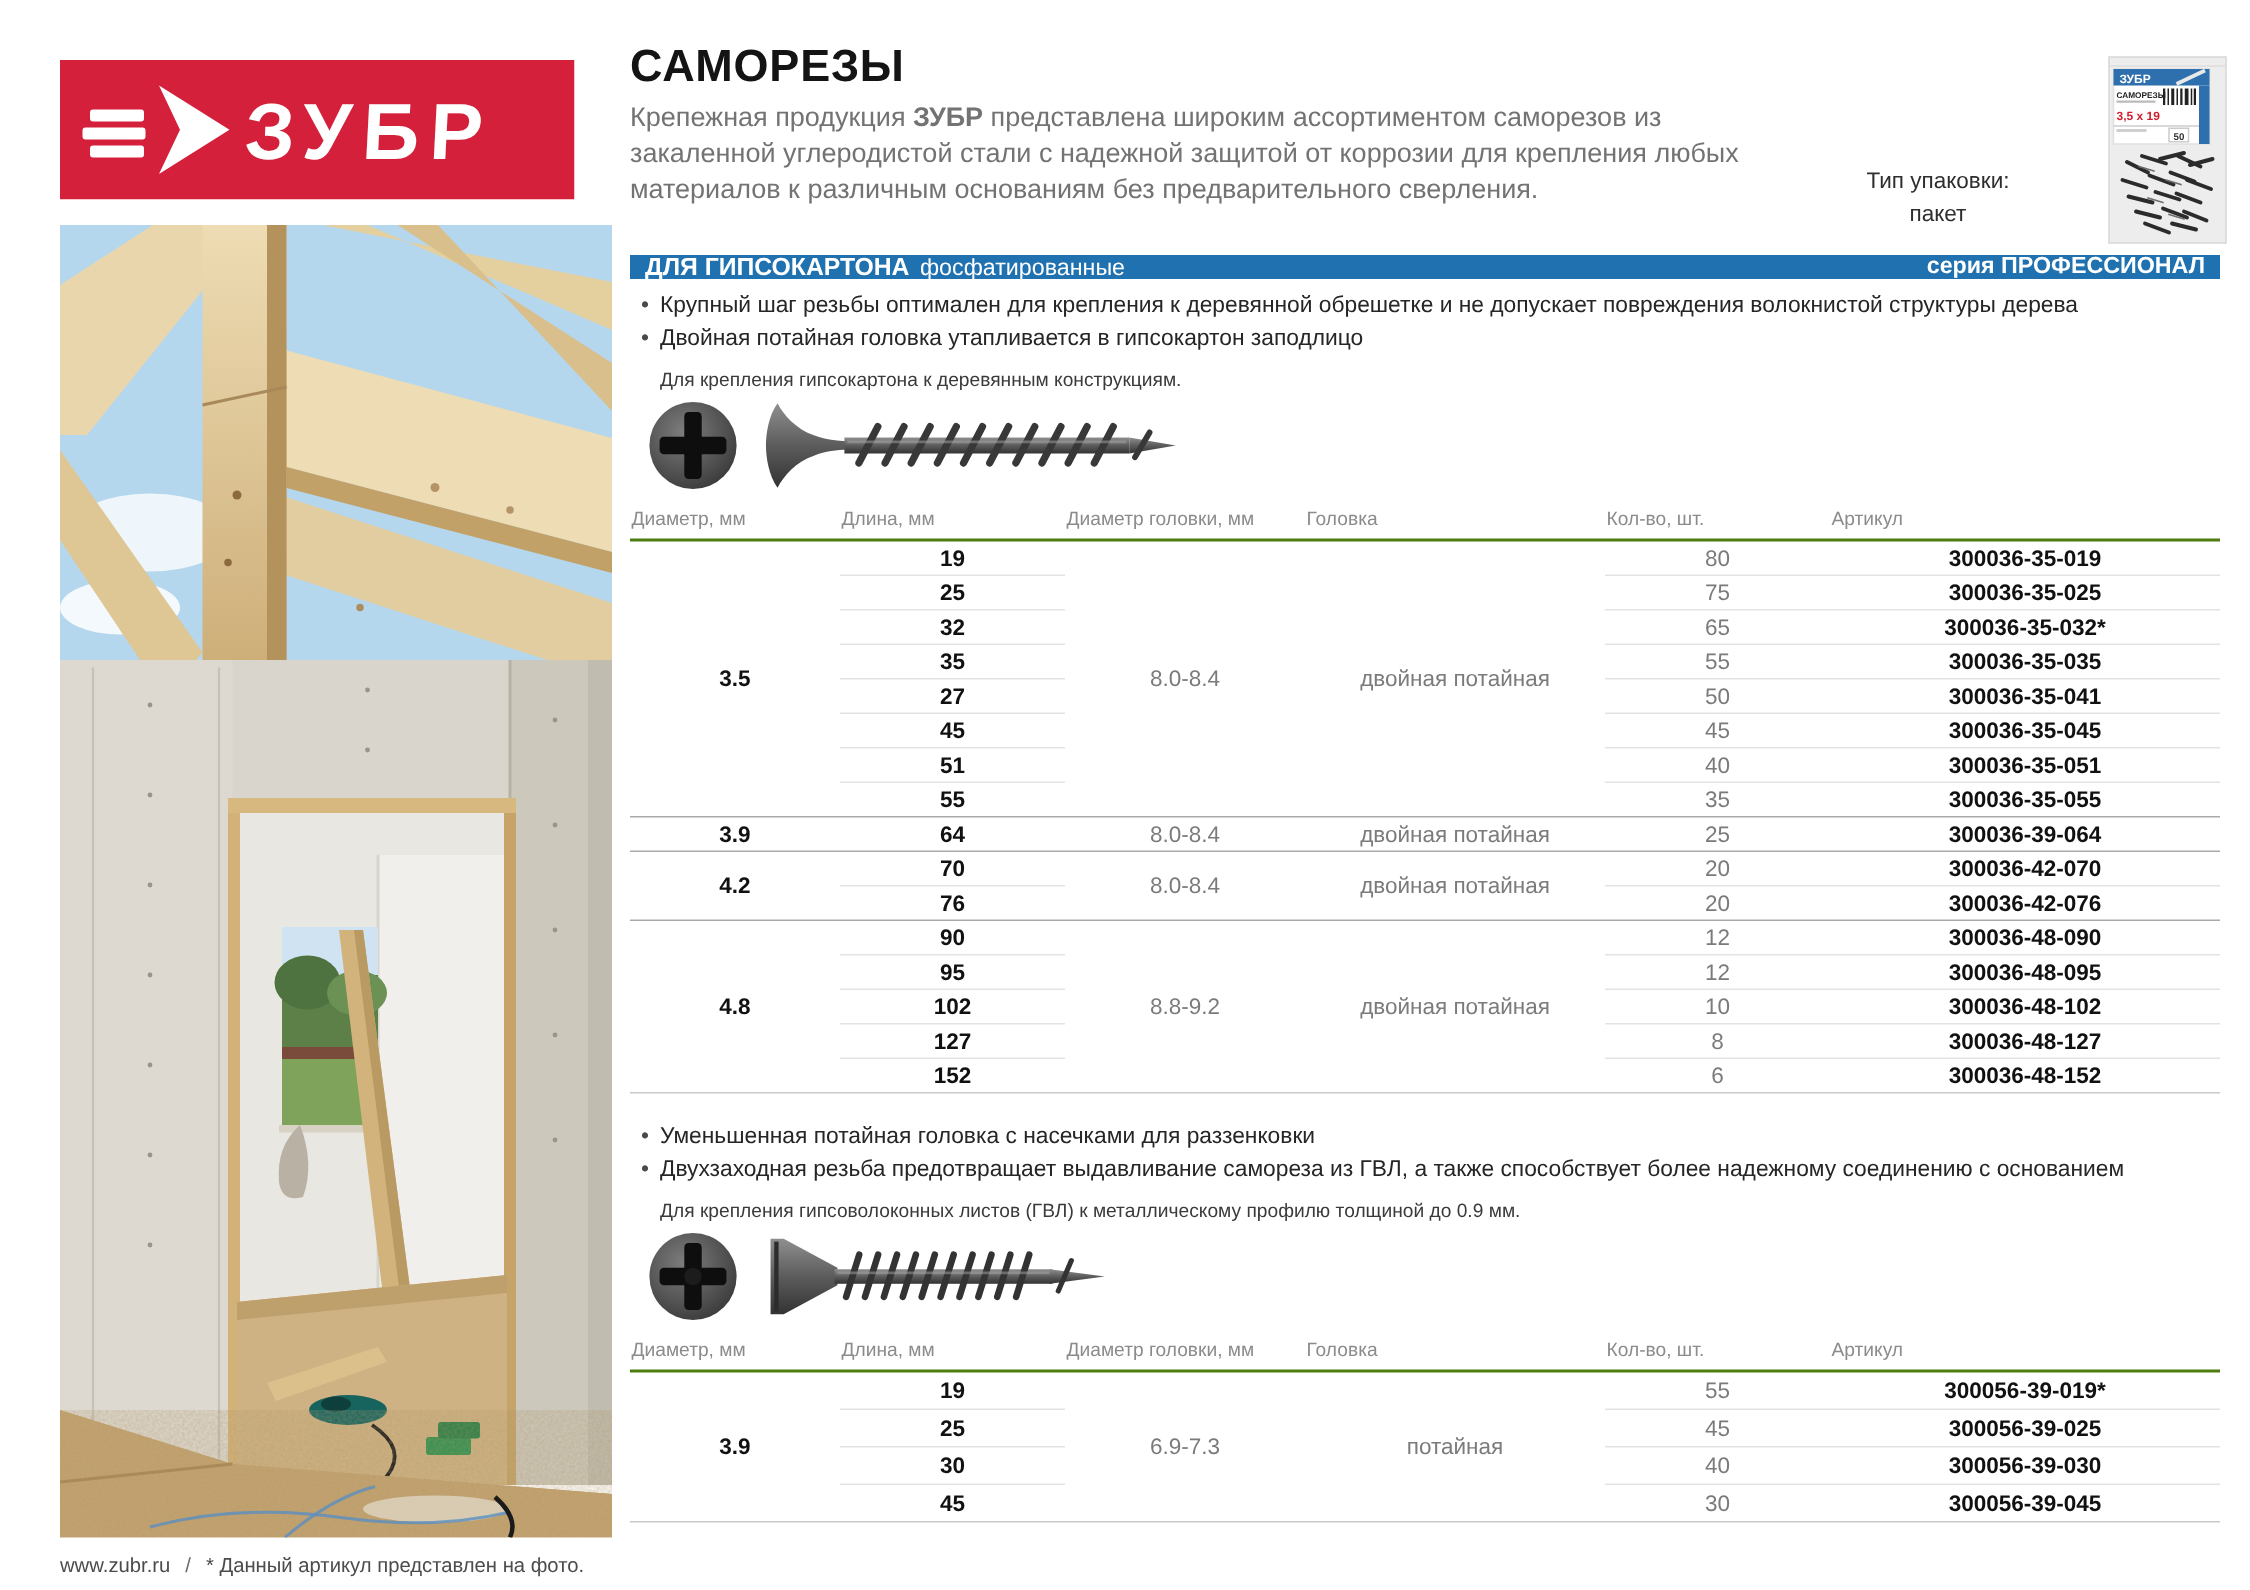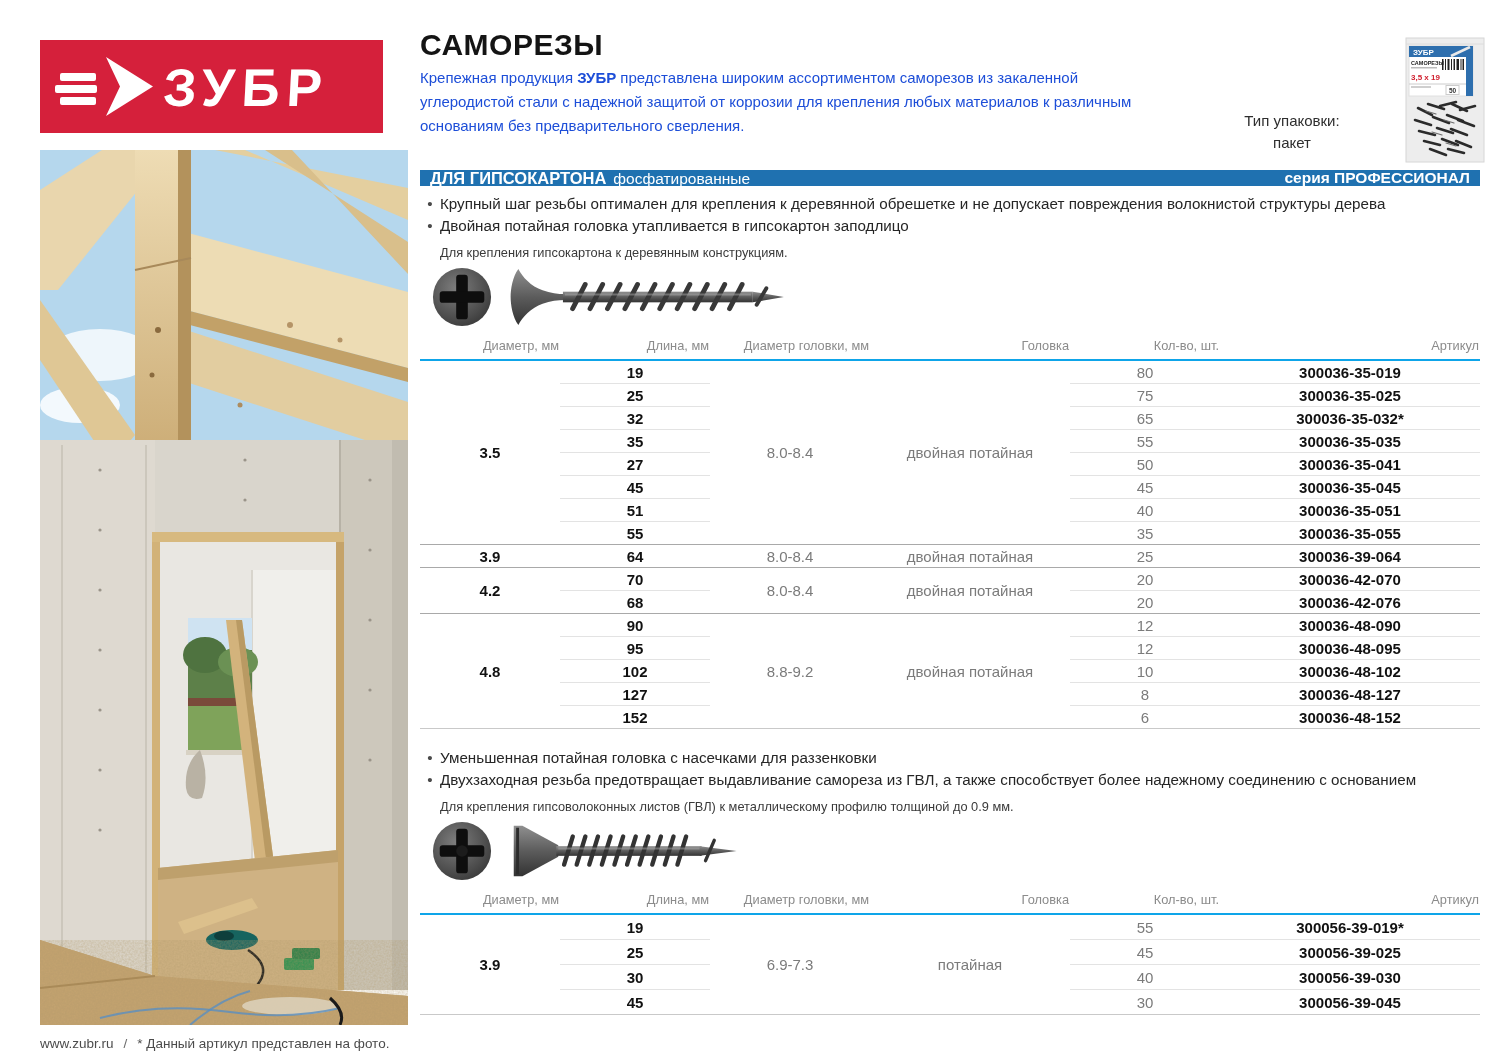--- a/index.html
+++ b/index.html
@@ -3,21 +3,21 @@
 <meta charset="utf-8">
 <style>
   html,body{margin:0;padding:0;}
   body{
     width:1500px;height:1060px;position:relative;overflow:hidden;
     background:#ffffff;font-family:"Liberation Sans",sans-serif;color:#1c1c1c;
   }
   
   .logo{position:absolute;left:40px;top:40px;width:343px;height:93px;}
   .page-title{position:absolute;left:420px;top:28px;font-size:30px;font-weight:bold;letter-spacing:.5px;color:#141414;}
-  .intro{position:absolute;left:420px;top:66px;width:740px;font-size:15px;line-height:24px;color:#1d4ed8;}
+  .intro{position:absolute;left:420px;top:66px;width:740px;font-size:18px;line-height:24px;color:#737373;}
   .pack-caption{position:absolute;left:1200px;top:110px;width:184px;text-align:center;font-size:15px;line-height:22px;color:#2e2e2e;}
   .pack-img{position:absolute;left:1396px;top:36px;width:96px;height:128px;}
   .photo{position:absolute;left:40px;top:150px;width:368px;height:875px;}
   
   .section{position:absolute;left:420px;width:1060px;}
   #sec1{top:170px;}
   #sec2{top:740px;}
   .banner{height:16px;display:flex;justify-content:space-between;align-items:center;
     padding:0 10px;color:#fff;box-sizing:border-box;}
   .banner .t{font-weight:bold;font-size:16.5px;white-space:nowrap;}
@@ -25,22 +25,22 @@
   .banner .series{font-weight:bold;font-size:15.5px;white-space:nowrap;text-align:center;}
   .bullets{margin-top:7px;}
   .bullet{display:flex;font-size:15.2px;color:#262626;line-height:22px;}
   .bullet .dot{width:20px;text-align:center;color:#4a4a4a;flex:none;}
   .note{margin-top:7px;margin-left:20px;font-size:12.8px;color:#3a3a3a;line-height:17px;}
   .screw-row{margin-top:5px;margin-left:10px;height:62px;display:flex;align-items:center;gap:10px;}
   
   table{margin-top:4px;width:1060px;border-collapse:separate;border-spacing:0;table-layout:fixed;
     border-bottom:1px solid #c9c9c9;}
   col.w1{width:140px;}col.w2{width:150px;}col.w3{width:160px;}col.w4{width:200px;}col.w5{width:150px;}col.w6{width:260px;}
-  th{font-size:12.8px;color:#8b8b8b;font-weight:normal;height:25px;vertical-align:middle;text-align:right;
-    border-bottom:2px solid #0ea5e9;}
+  th{font-size:12.8px;color:#8b8b8b;font-weight:normal;height:25px;vertical-align:middle;text-align:left;
+    border-bottom:2px solid #4d7c0f;}
   td{text-align:center;vertical-align:middle;font-size:15px;height:22px;padding:0;}
   #sec2 td{height:24px;}
   td.b{font-weight:bold;color:#111;}
   td.g{color:#7b7b7b;}
   tr.gf td{border-top:1.5px solid #a9a9a9;}
   tr.ri td{border-top:1px solid #e3e3e3;}
   
   .footer{position:absolute;left:40px;top:1036px;font-size:13.5px;color:#4c4c4c;}
   .footer .sep{margin:0 10px;color:#6a6a6a;}
 </style>
@@ -351,21 +351,21 @@
         </tr>
         <tr class="gf">
           <td class="b" rowspan="2">4.2</td>
           <td class="b">70</td>
           <td class="g" rowspan="2">8.0-8.4</td>
           <td class="g" rowspan="2">двойная потайная</td>
           <td class="g">20</td>
           <td class="b">300036-42-070</td>
         </tr>
         <tr class="ri">
-          <td class="b">68</td>
+          <td class="b">76</td>
           <td class="g">20</td>
           <td class="b">300036-42-076</td>
         </tr>
         <tr class="gf">
           <td class="b" rowspan="5">4.8</td>
           <td class="b">90</td>
           <td class="g" rowspan="5">8.8-9.2</td>
           <td class="g" rowspan="5">двойная потайная</td>
           <td class="g">12</td>
           <td class="b">300036-48-090</td>

